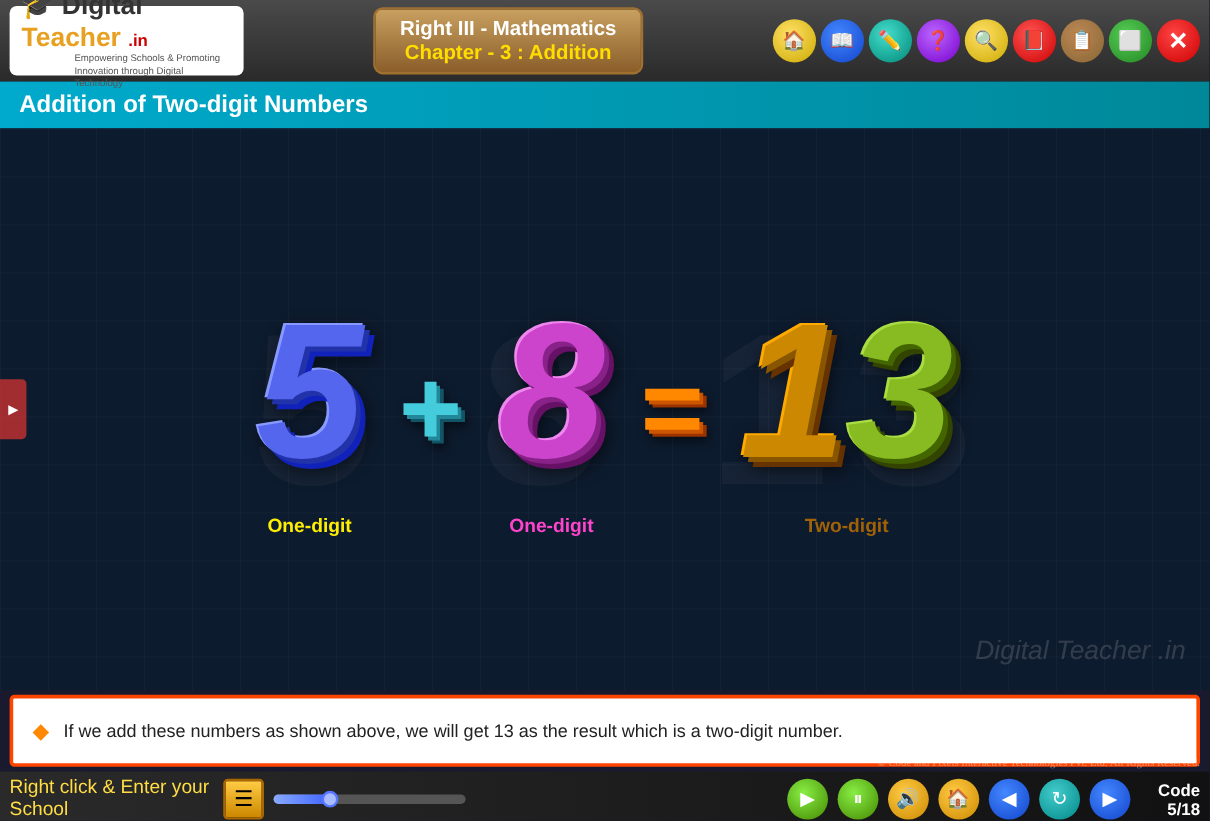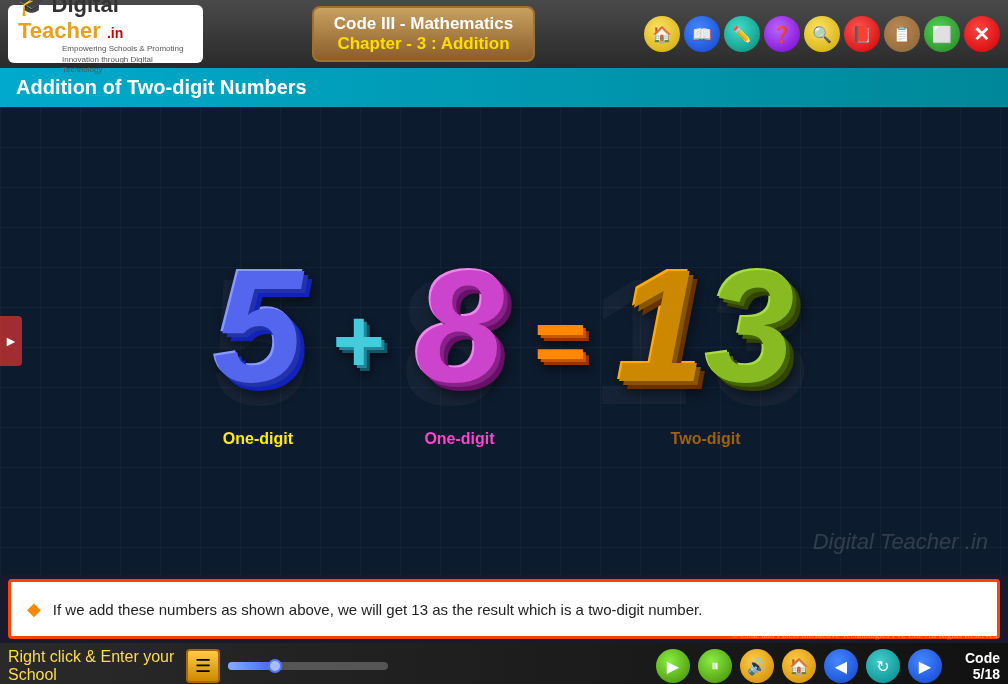--- a/index.html
+++ b/index.html
@@ -387,21 +387,21 @@
       <span class="in">.in</span>
     </div>
     <div class="logo-sub">
       <div>Empowering Schools &amp; Promoting</div>
       <div>Innovation through Digital Technology</div>
     </div>
   </div>
 
   <div class="title-area">
     <div class="title-box">
-      <div class="title-class">Code III - Mathematics</div>
+      <div class="title-class">Right III - Mathematics</div>
       <div class="title-chapter">Chapter - 3 : Addition</div>
     </div>
   </div>
 
   <div class="toolbar-icons">
     <button class="toolbar-btn tb-yellow">🏠</button>
     <button class="toolbar-btn tb-blue">📖</button>
     <button class="toolbar-btn tb-teal">✏️</button>
     <button class="toolbar-btn tb-purple">❓</button>
     <button class="toolbar-btn tb-yellow">🔍</button>

